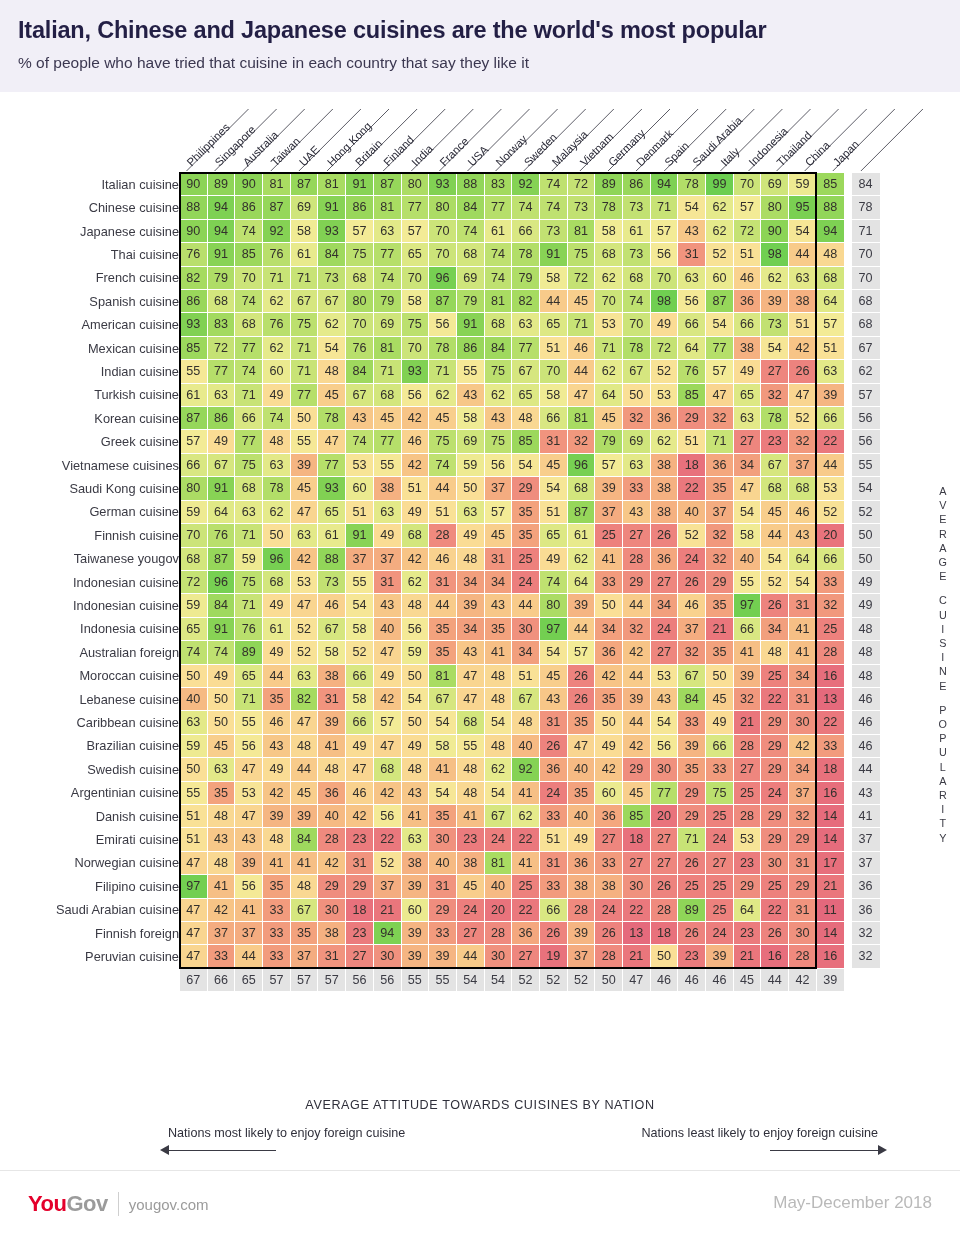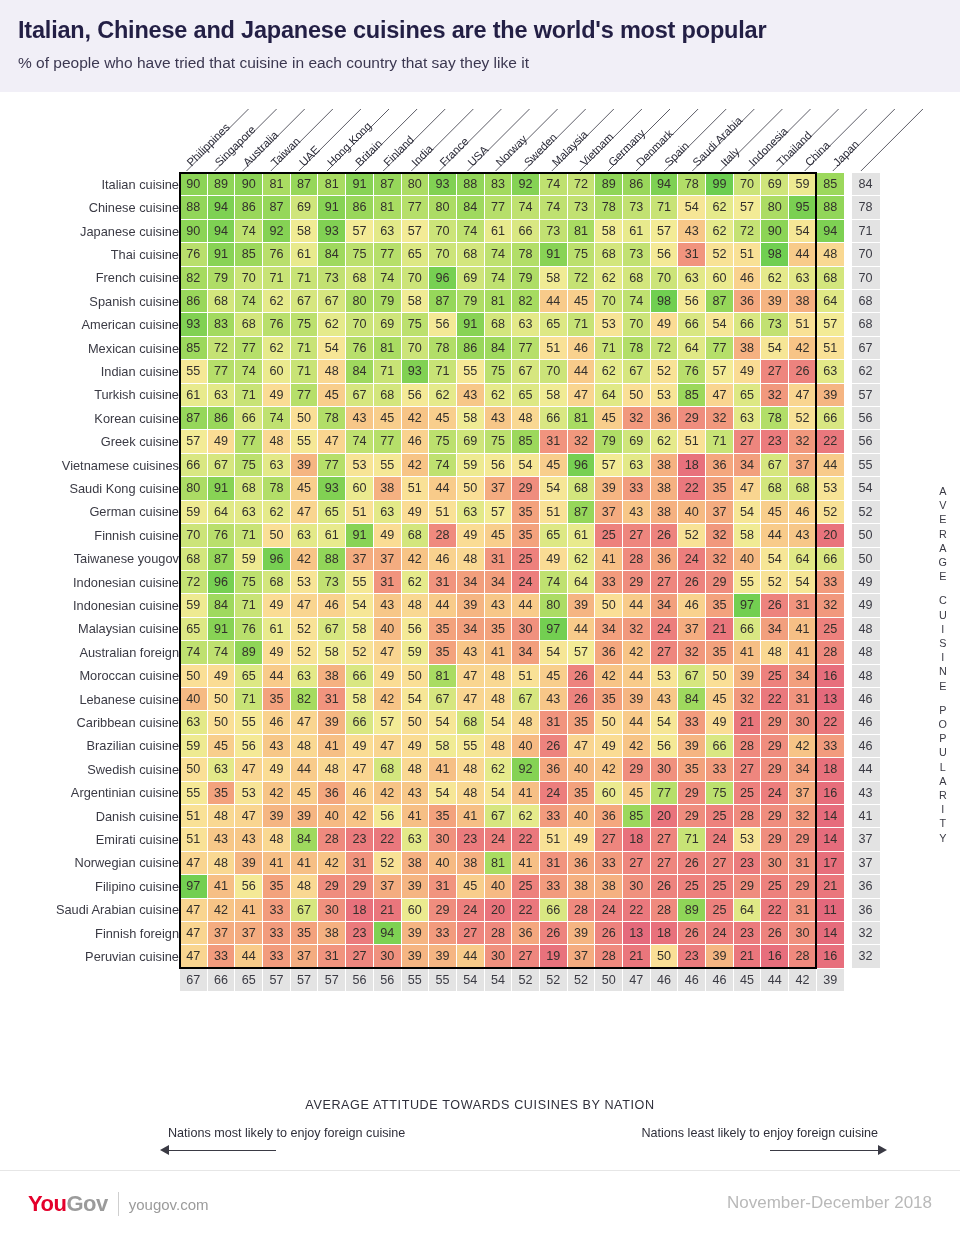--- a/index.html
+++ b/index.html
@@ -768,21 +768,21 @@
             <td class="cell" style="background: rgb(249, 210, 142);">46</td>
             <td class="cell" style="background: rgb(243, 162, 125);">35</td>
             <td class="cell" style="background: rgb(115, 207, 81);">97</td>
             <td class="cell" style="background: rgb(237, 131, 126);">26</td>
             <td class="cell" style="background: rgb(241, 148, 126);">31</td>
             <td class="cell" style="background: rgb(241, 152, 125);">32</td>
             <td class="spacer"></td>
             <td class="avgcell">49</td>
           </tr>
           <tr>
-            <th class="rowlabel">Malaysian cuisine</th>
+            <th class="rowlabel">Indonesia cuisine</th>
             <td class="cell" style="background: rgb(221, 232, 132);">65</td>
             <td class="cell" style="background: rgb(136, 211, 85);">91</td>
             <td class="cell" style="background: rgb(185, 223, 108);">76</td>
             <td class="cell" style="background: rgb(232, 234, 141);">61</td>
             <td class="cell" style="background: rgb(248, 226, 150);">52</td>
             <td class="cell" style="background: rgb(214, 230, 127);">67</td>
             <td class="cell" style="background: rgb(240, 235, 148);">58</td>
             <td class="cell" style="background: rgb(246, 186, 131);">40</td>
             <td class="cell" style="background: rgb(244, 233, 150);">56</td>
             <td class="cell" style="background: rgb(243, 162, 125);">35</td>
@@ -1285,14 +1285,14 @@
   </div>
 </div>
 
 <div id="footer">
   <div id="logo-wrap">
     <span id="logo-you">You</span>
     <span id="logo-gov">Gov</span>
     <span id="logo-div"></span>
     <span id="logo-url">yougov.com</span>
   </div>
-  <div id="footer-date">November-December 2018</div>
+  <div id="footer-date">May-December 2018</div>
 </div>
 
 </body></html>

